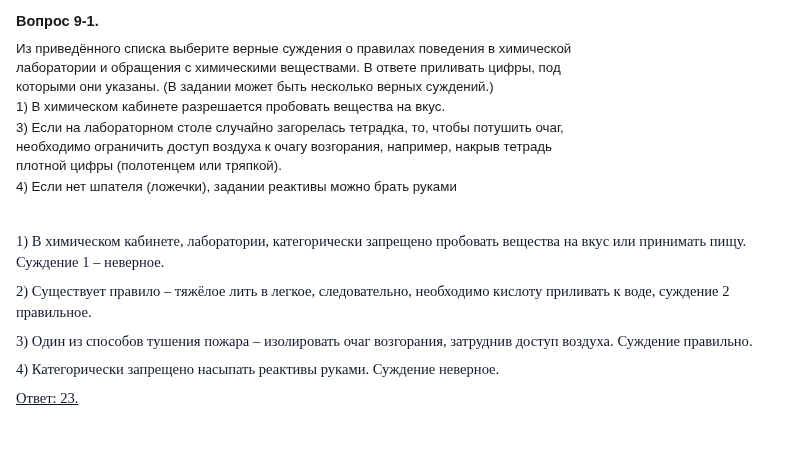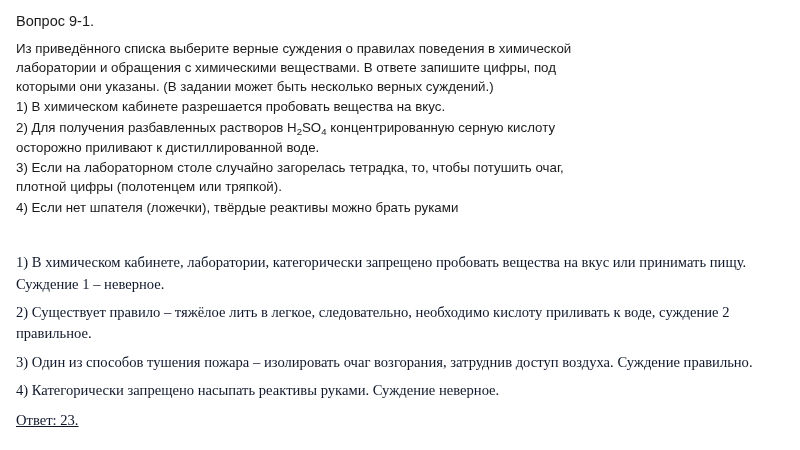--- a/index.html
+++ b/index.html
@@ -16,21 +16,21 @@
   }
   .page {
     position: relative;
     width: 800px;
     height: 450px;
     box-sizing: border-box;
     padding: 10px 18px 0 16px;
   }
   .question-title {
     font-family: "Liberation Sans", sans-serif;
-    font-weight: normal;
+    font-weight: bold;
     font-size: 14.5px;
     line-height: 1.3;
     margin: 2px 0 9px 0;
   }
   .task-block {
     font-family: "Liberation Sans", sans-serif;
     font-size: 13.3px;
     line-height: 1.42;
     color: #1a1a1a;
   }
@@ -68,44 +68,40 @@
 </head>
 <body>
 
 <div class="page">
 
   <div class="question-title">Вопрос 9-1.</div>
 
   <div class="task-block">
     <p class="task-intro">
       <span class="indent">Из приведённого списка выберите верные суждения о правилах поведения в химической</span>
-      <span class="indent">лаборатории и обращения с химическими веществами. В ответе запишите цифры, под</span>
+      <span class="indent">лаборатории и обращения с химическими веществами. В ответе приливать цифры, под</span>
       <span class="indent">которыми они указаны. (В задании может быть несколько верных суждений.)</span>
     </p>
 
     <p class="statement">
       <span>1)</span>
       <span>В химическом кабинете разрешается пробовать вещества на вкус.</span>
     </p>
 
-    <p class="statement">
-      <span>2)</span>
-      Для получения разбавленных растворов <span>H<sub>2</sub>SO<sub>4</sub></span> концентрированную серную кислоту
-      <span class="indent">осторожно приливают к дистиллированной воде.</span>
-    </p>
 
     <p class="statement">
       <span>3)</span>
       <span>Если на лабораторном столе случайно загорелась тетрадка, то, чтобы потушить очаг,</span>
+      <span class="indent">необходимо ограничить доступ воздуха к очагу возгорания, например, накрыв тетрадь</span>
       <span class="indent">плотной цифры (полотенцем или тряпкой).</span>
     </p>
 
     <p class="statement">
       <span>4)</span>
-      <span>Если нет шпателя (ложечки), твёрдые реактивы можно брать руками</span>
+      <span>Если нет шпателя (ложечки), задании реактивы можно брать руками</span>
     </p>
   </div>
 
   <div class="answer-block">
     <p>1) В химическом кабинете, лаборатории, категорически запрещено пробовать вещества на вкус или принимать пищу. Суждение 1 – неверное.</p>
     <p>2) Существует правило – тяжёлое лить в легкое, следовательно, необходимо кислоту приливать к воде, суждение 2 правильное.</p>
     <p>3) Один из способов тушения пожара – изолировать очаг возгорания, затруднив доступ воздуха. Суждение правильно.</p>
     <p>4) Категорически запрещено насыпать реактивы руками. Суждение неверное.</p>
     <p class="answer-final">Ответ: 23.</p>
   </div>

